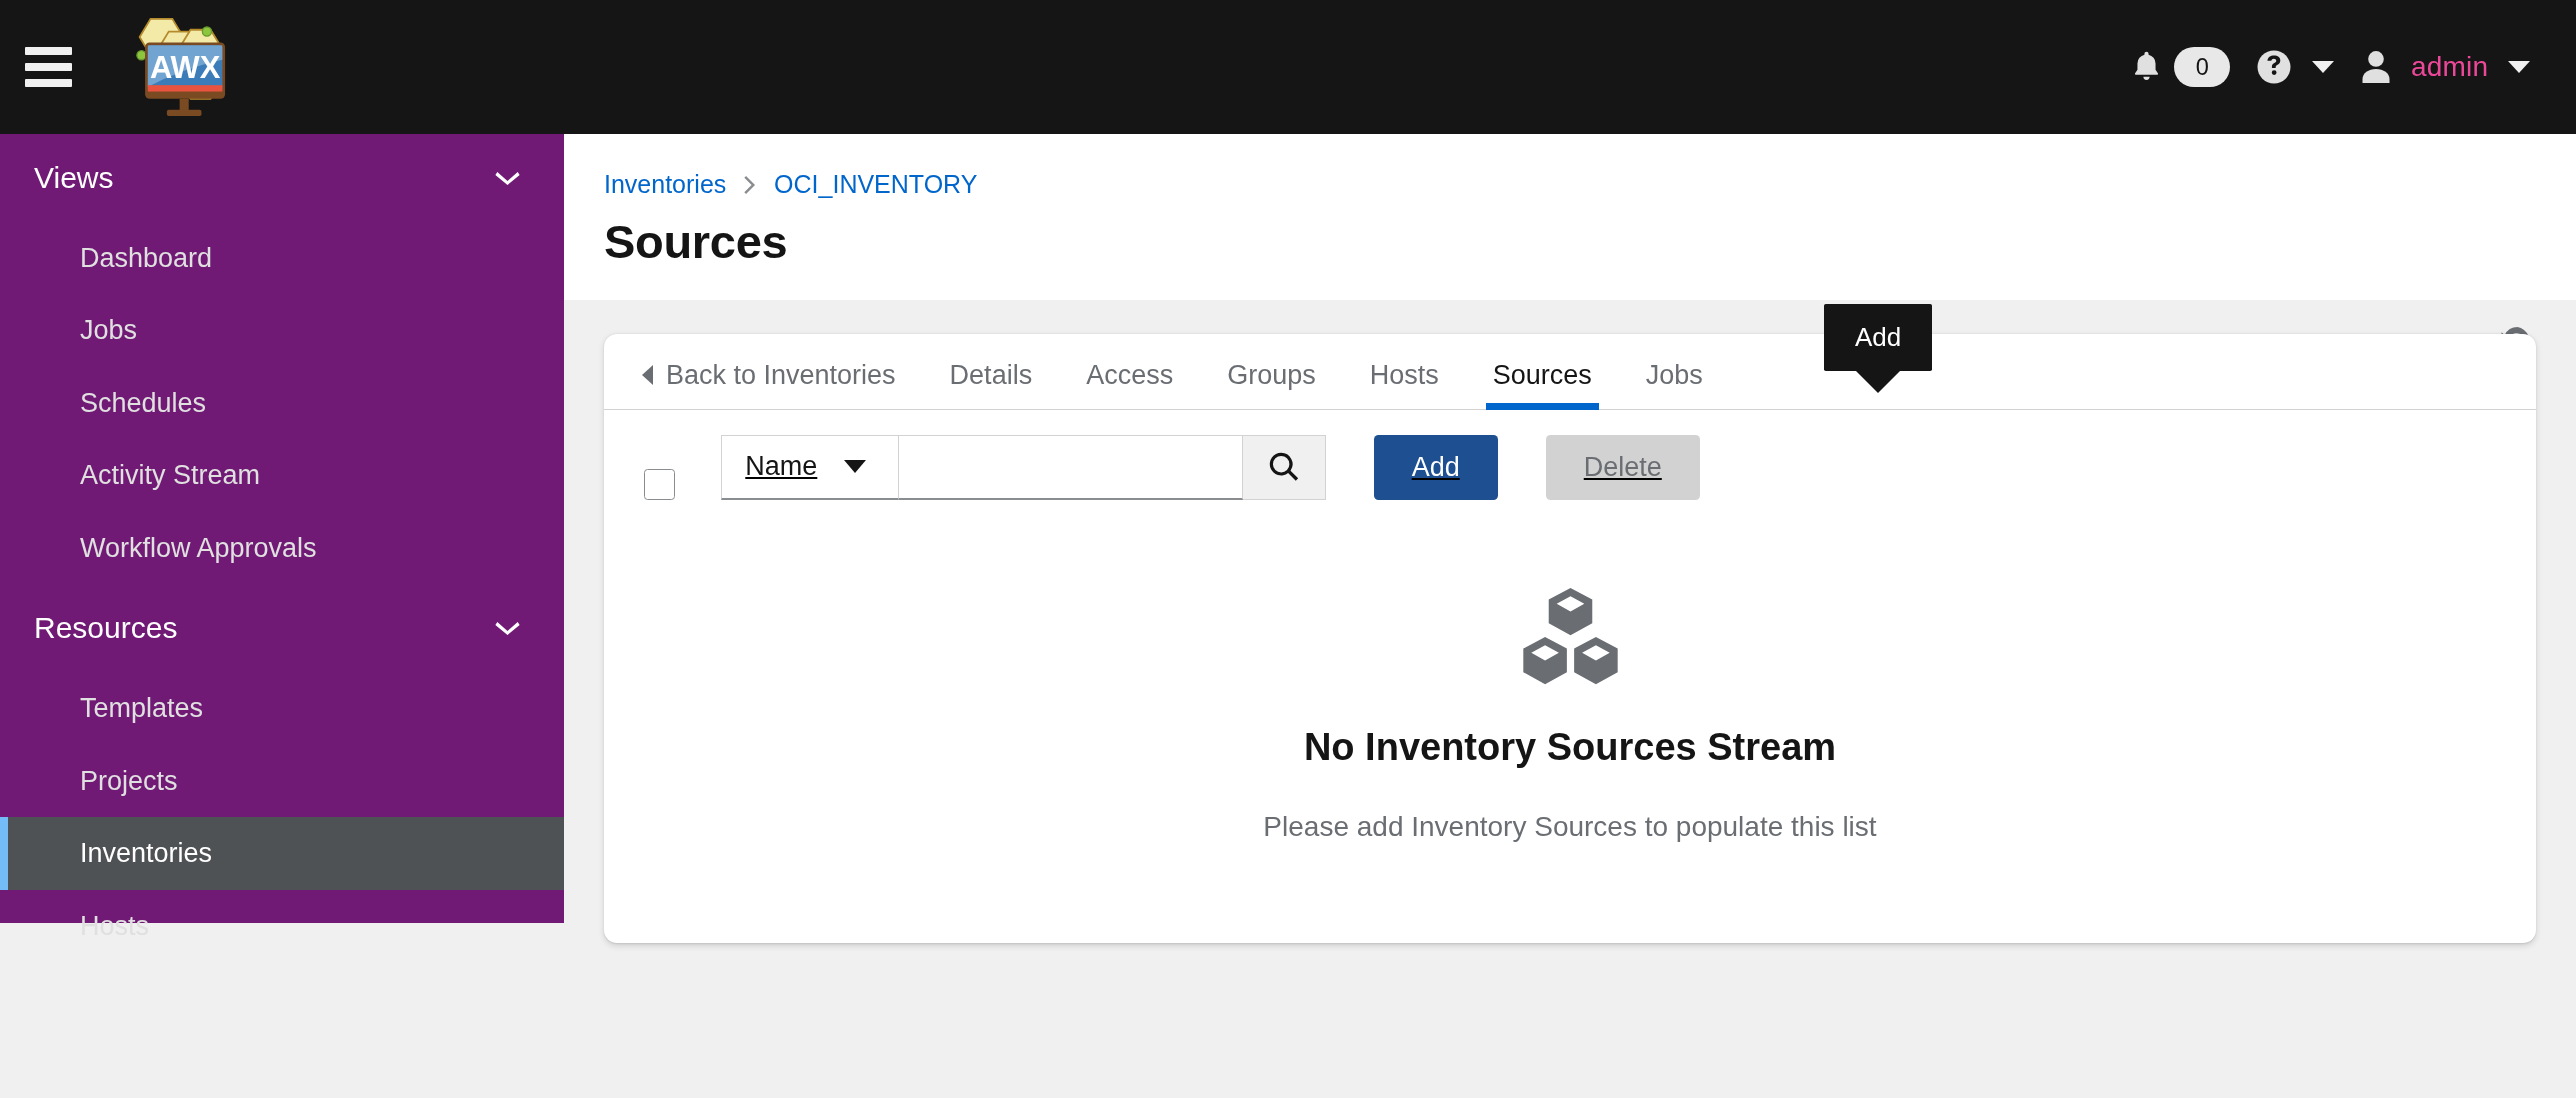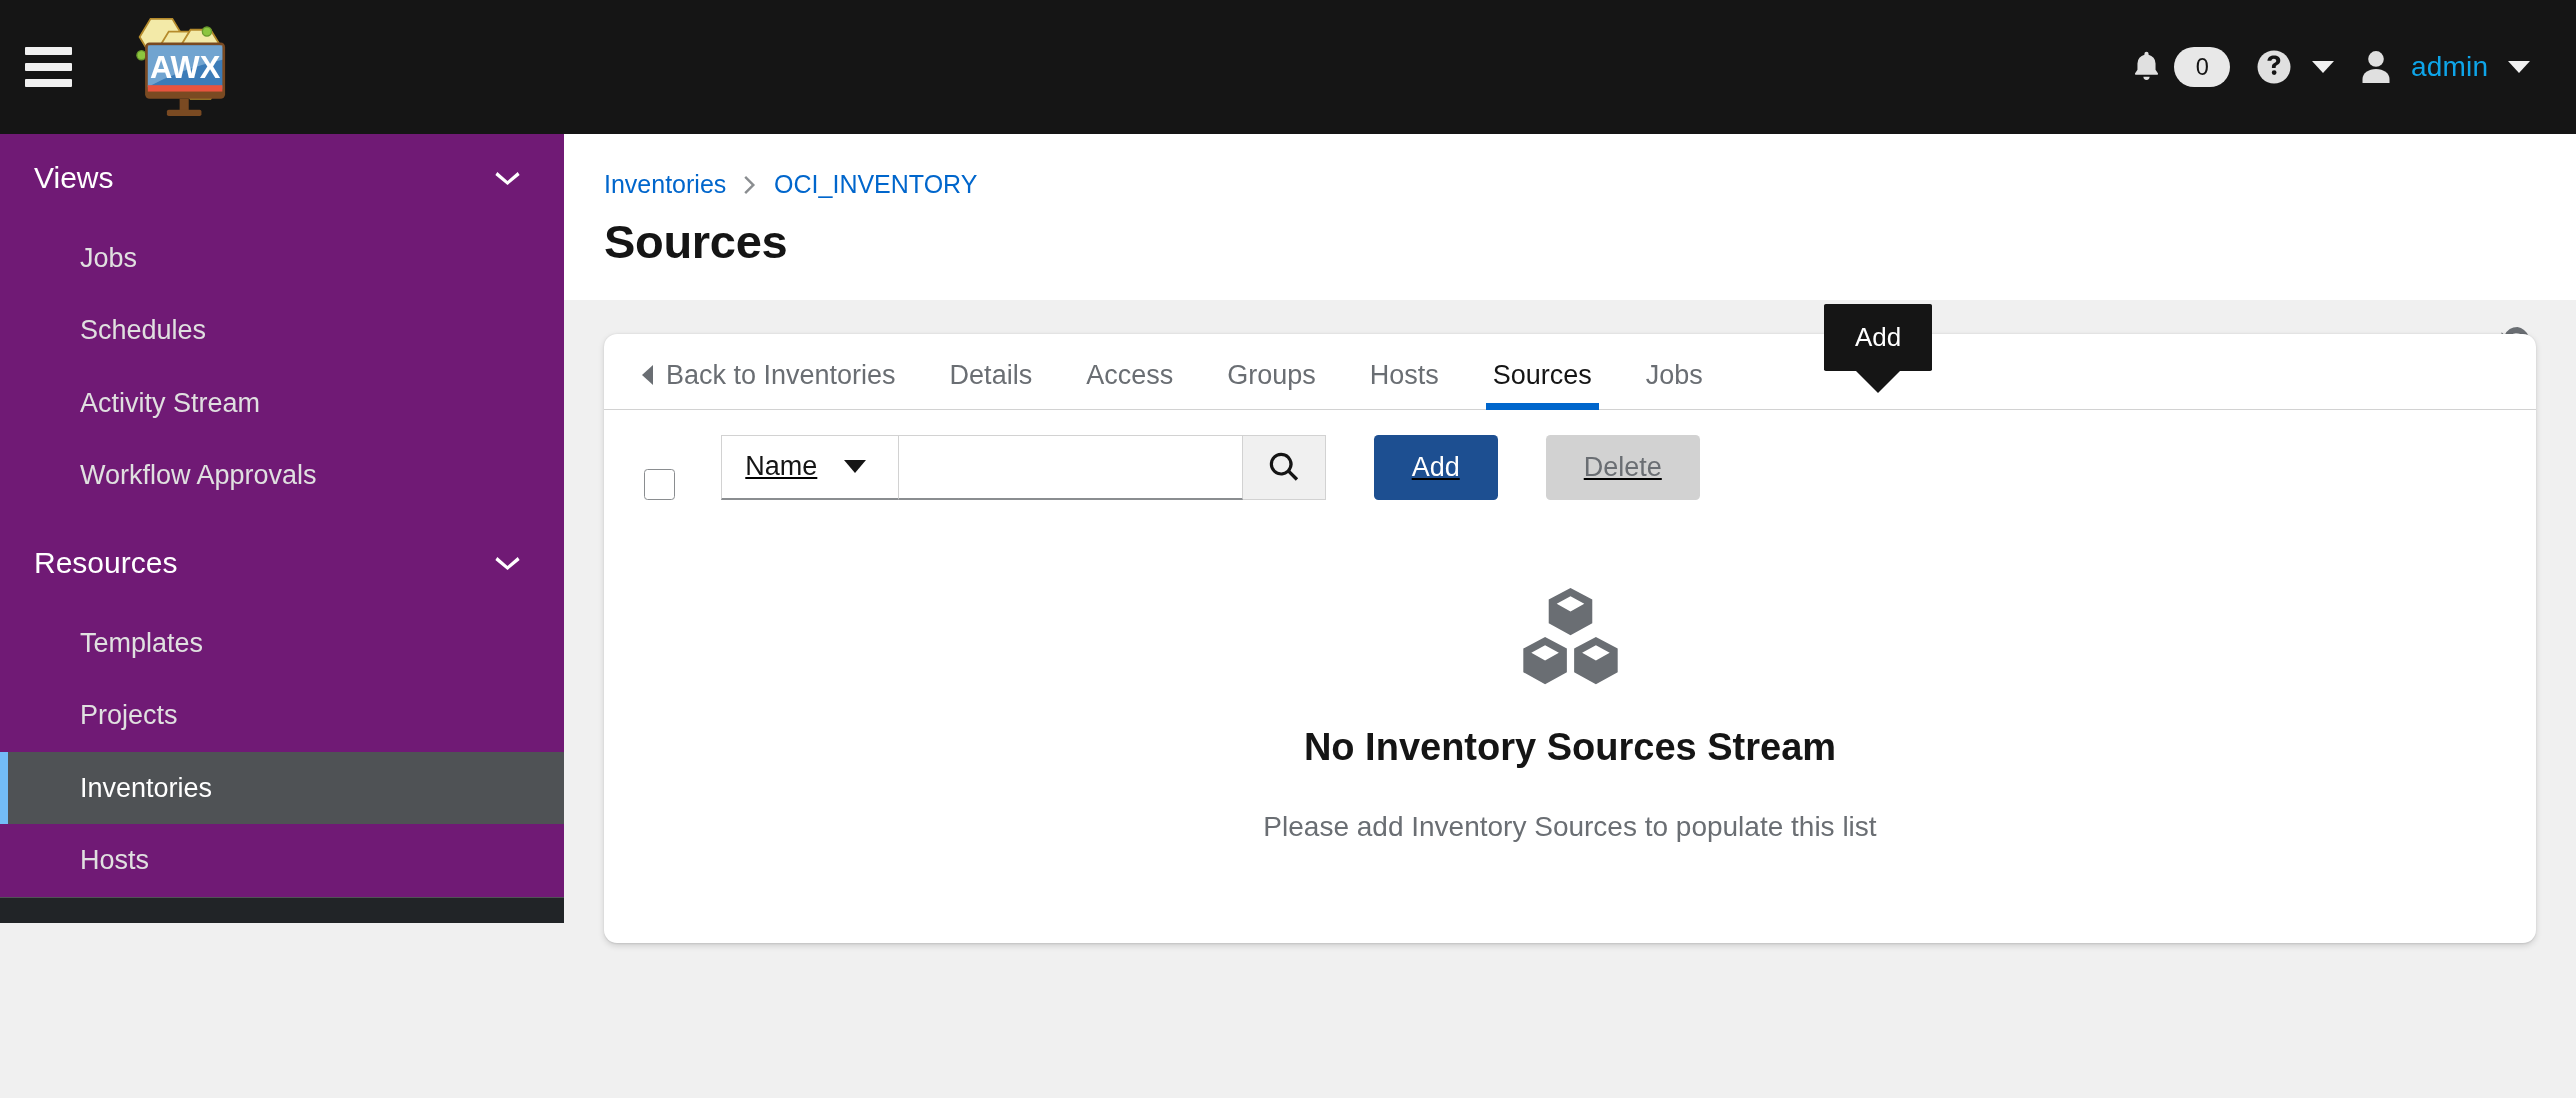--- a/index.html
+++ b/index.html
@@ -32,21 +32,21 @@
   .bell-icon { width: 31px; height: 34px; }
   .badge-pill {
     background: #e8e8e8; color: #151515; border-radius: 905px;
     min-width: 56px; height: 40px; display: flex; align-items: center; justify-content: center;
     font-size: 23.6px; padding: 0 14.5px; font-family: "Liberation Sans", sans-serif;
   }
   .help-icon { width: 36px; height: 36px; }
   .caret { width: 0; height: 0; border-left: 11.8px solid transparent; border-right: 11.8px solid transparent;
     border-top: 12.7px solid #f0f0f0; margin-left: 20px; }
   .user-icon { width: 34px; height: 36px; margin-right: 18px; }
-  .user-name { color: #0ea5e9; font-size: 28px; letter-spacing: 0.2px; }
+  .user-name { color: #ec4899; font-size: 28px; letter-spacing: 0.2px; }
 
   
   .body-row { display: flex; flex: 1 1 auto; min-height: 0; }
 
   
   .sidebar {
     width: 564px; flex: 0 0 564px; background: #701a75; position: relative;
     display: flex; flex-direction: column; padding-top: 0;
   }
   .nav-section-header {
@@ -225,20 +225,23 @@
 
     <nav class="sidebar">
 
       <div class="nav-section-header">
         <span>Views</span>
         <svg class="chev-down" viewBox="0 0 28 17">
           <path fill="#ffffff" d="M2.6 2.2 14 12.2 25.4 2.2l2.2 3.4L14 16.6 .4 5.6z"></path>
         </svg>
       </div>
       <div class="nav-item">
+        <span>Dashboard</span>
+      </div>
+      <div class="nav-item">
         <span>Jobs</span>
       </div>
       <div class="nav-item">
         <span>Schedules</span>
       </div>
       <div class="nav-item">
         <span>Activity Stream</span>
       </div>
       <div class="nav-item">
         <span>Workflow Approvals</span>

